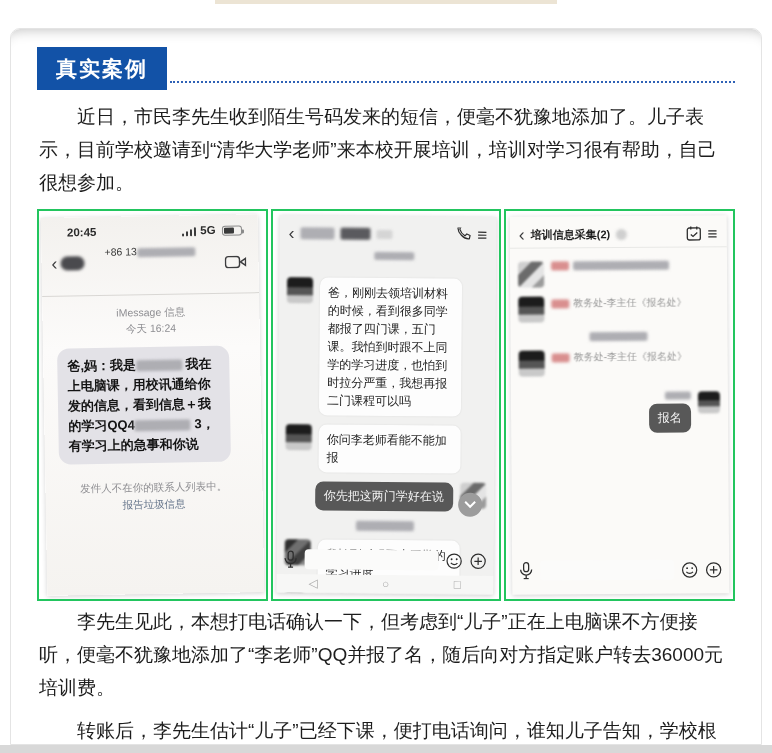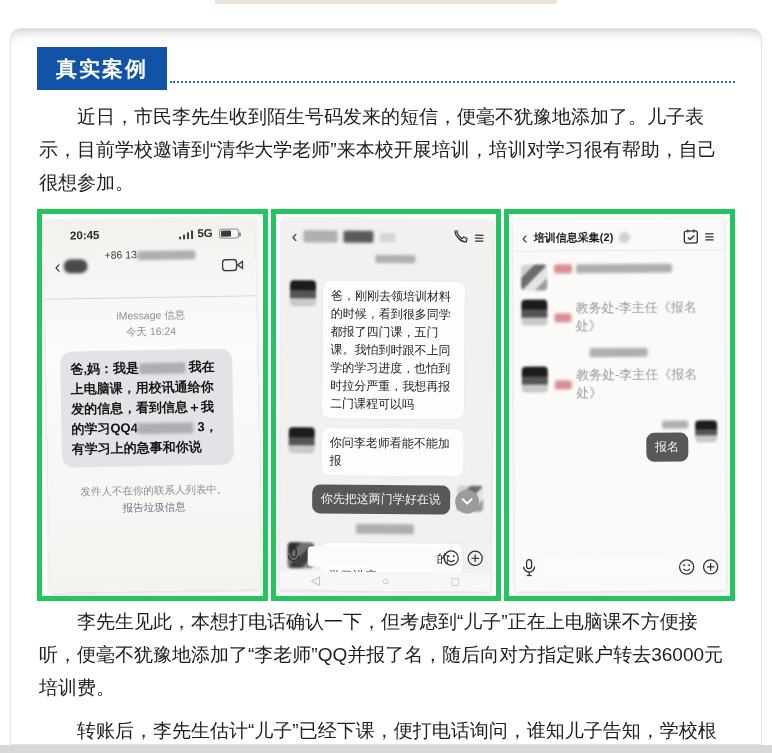--- a/index.html
+++ b/index.html
@@ -14,21 +14,21 @@
 
   .title-row { display:flex; align-items:flex-end; margin:4px 0 6px; }
   .badge { background:#1252a7; color:#fff; font-size:21px; font-weight:bold; letter-spacing:2px;
            padding:11px 19px; line-height:1; }
   .dotline { flex:1; border-bottom:2px dotted #2f62b6; margin:0 0 7px 3px; height:0; }
 
   p.body-text { font-size:19px; line-height:33px; color:#1d1d1d; text-indent:2em; margin:10px 2px; }
 
   
   .shots-row { display:flex; gap:3px; margin-top:6px; height:392px; }
-  .shot-cell { flex:1; border:5px solid #22c55e; background:#fff; padding:5px; overflow:hidden; }
+  .shot-cell { flex:1; border:2px solid #22c55e; background:#fff; padding:5px; overflow:hidden; }
   .photo { width:100%; height:100%; position:relative; overflow:hidden;
            box-shadow:0 1px 5px rgba(0,0,0,.18); }
   .ph1 { background:linear-gradient(#f3f1ee,#fcfbfa 35%,#f5f3f0); transform:rotate(-1deg); }
   .ph2 { background:#f1f1f0; transform:rotate(.5deg); }
   .ph3 { background:#fbfaf8; transform:rotate(-.4deg); }
 
   
   .rd { display:inline-block; background:#aeaeb3; border-radius:2px; filter:blur(1.6px); vertical-align:middle; height:11px; }
   .rd.dark { background:#5a5a5e; }
   .rd.pink { background:#d98f8f; }
@@ -67,21 +67,21 @@
   .menu-glyph { font-size:17px; color:#2e2e2e; line-height:1; }
   .sub-blur { margin:2px 0 4px 44%; }
   .msgs { padding:4px 8px 0; }
   .m-left { display:flex; gap:7px; margin-top:9px; align-items:flex-start; }
   .m-right { display:flex; gap:7px; margin-top:9px; justify-content:flex-end; align-items:flex-start; }
   .bub-w { background:#fdfdfd; border-radius:8px; padding:6px 8px; font-size:12px; color:#232323;
            line-height:1.5; max-width:142px; box-shadow:0 0 2px rgba(0,0,0,.1); }
   .bub-d { background:#585858; border-radius:8px; padding:6px 9px; font-size:12px; color:#f5f5f5; line-height:1.4; }
   .t-blur { margin:10px auto 0; width:58px; }
   .name-row { display:flex; align-items:center; gap:4px; margin-bottom:3px; }
-  .name-txt { font-size:13px; color:#9a9a9a; filter:blur(.4px); }
+  .name-txt { font-size:10px; color:#9a9a9a; filter:blur(.4px); }
   .fab { position:absolute; width:24px; height:24px; border-radius:50%; background:#9c9c9c;
          display:flex; align-items:center; justify-content:center; }
   .partial { filter:blur(1.8px); font-size:12px; color:#555; height:13px; overflow:hidden; }
   .input-bar { position:absolute; left:7px; right:7px; display:flex; align-items:center; gap:7px; }
   .field { flex:1; height:20px; background:#fbfbfa; border-radius:4px; }
   .andnav { position:absolute; left:0; right:0; bottom:1px; display:flex; justify-content:space-around;
             color:#a8a8a8; font-size:12px; background:#f7f7f6; padding:2px 0; }
   svg.ic { display:block; }
 </style>
 </head>

